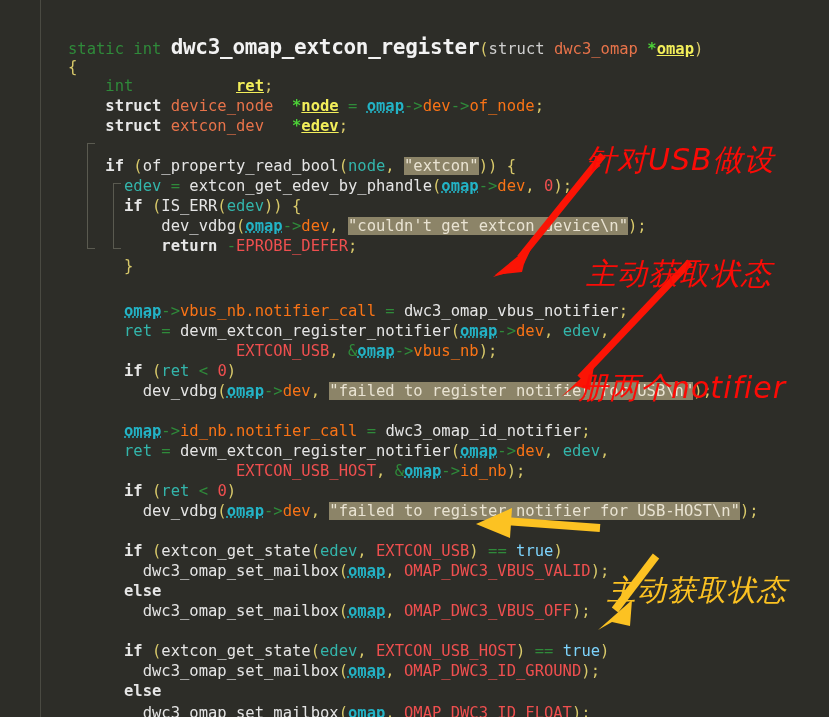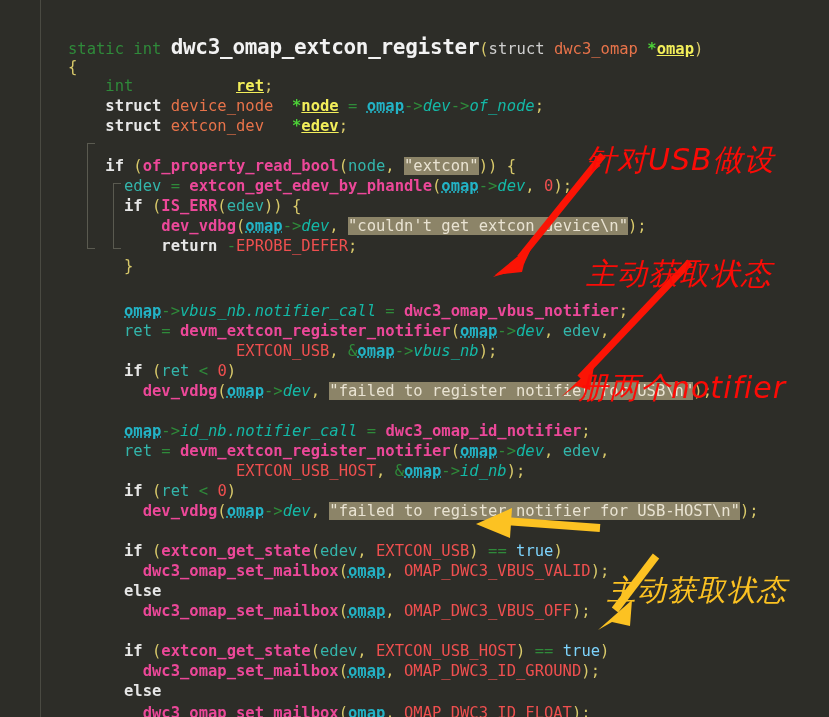--- a/index.html
+++ b/index.html
@@ -40,26 +40,26 @@
   }
   .big {
     font-size: 21px;
     font-weight: bold;
     letter-spacing: -0.3px;
   }
 
   
   .kw      { color: #2f8a3a; }          
   .ctrl    { color: #e6e6e6; font-weight: bold; }  
-  .fn      { color: #ec4899; font-weight: bold; }  
+  .fn      { color: #e5e5e5; font-weight: normal; }  
   .type    { color: #e8734a; }          
   .macro   { color: #ef4f4f; }          
   .var     { color: #33b5ab; }          
   .varu    { color: #23b3c6; font-weight: bold; text-decoration: underline; text-decoration-style: dotted; }
-  .field   { color: #14b8a6; font-style: italic; }  
+  .field   { color: #f97316; }  
   .ident   { color: #e8e8e8; font-weight: bold; }
   .punc    { color: #d8c96a; }          
   .op      { color: #2f8a3a; }          
   .num     { color: #ef4f4f; }
   .bool    { color: #7dd3fc; }
   .str     { color: #e9e3d2; background: #8c8468; }
   .hl      { color: #f2ee5a; font-weight: bold; text-decoration: underline; }
   .white   { color: #f2f2f2; }
   .greenb  { color: #4cd137; font-weight: bold; }
   .plain   { color: #cfcfcf; }

